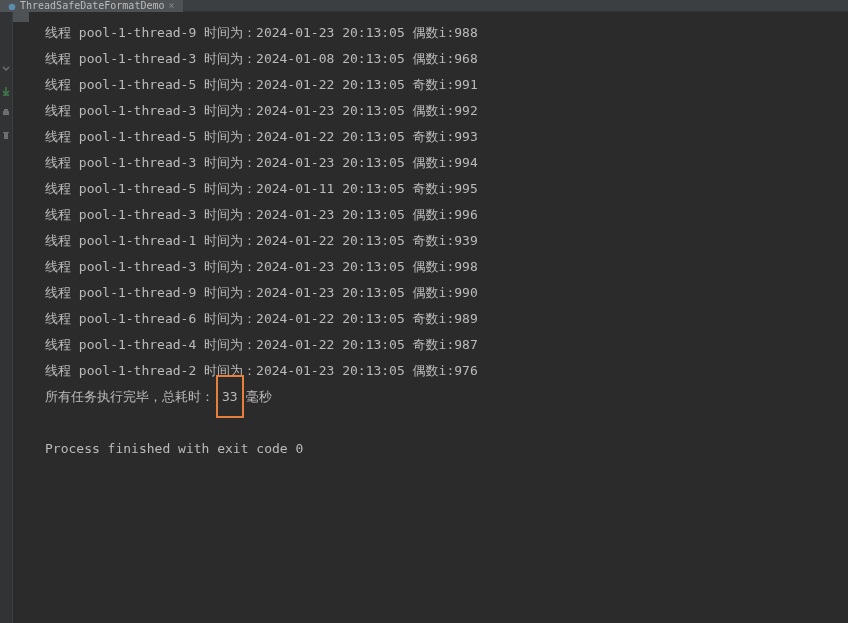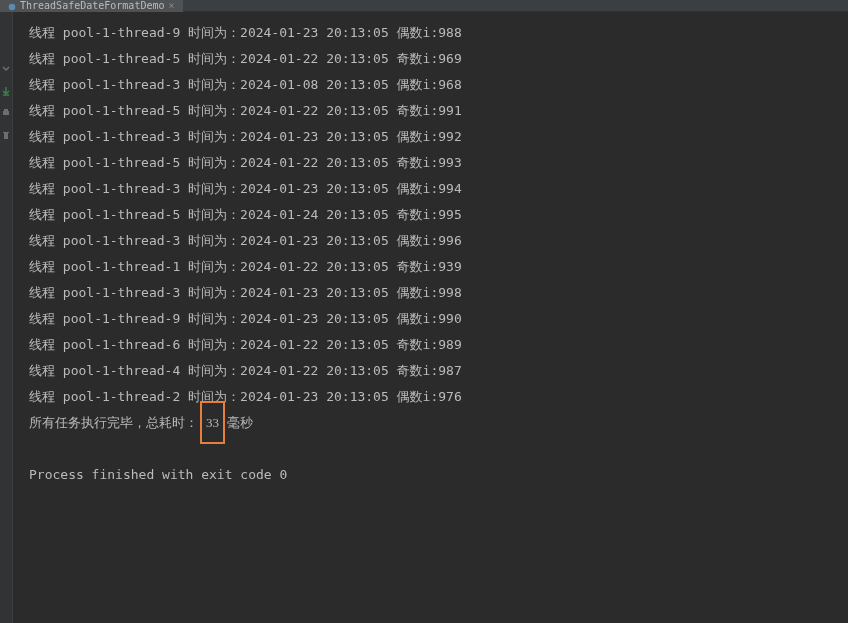--- a/index.html
+++ b/index.html
@@ -39,20 +39,21 @@
       display: inline-block;
     }
     .tab-close {
       color: #888;
       font-size: 10px;
       cursor: pointer;
     }
     .main {
       display: flex;
       height: calc(100% - 12px);
+      gap: 16px;
     }
     .gutter {
       width: 13px;
       background: #313335;
       border-right: 1px solid #3c3f41;
       display: flex;
       flex-direction: column;
       align-items: center;
       padding-top: 50px;
       gap: 12px;
@@ -70,21 +71,20 @@
       overflow: hidden;
     }
     .log-line {
       white-space: pre;
       color: #bbbbbb;
     }
     .highlight {
       border: 2px solid #e67e3c;
       padding: 12px 4px;
       margin: 3px 2px;
-      font-family: Liberation Serif, serif;
     }
   </style>
 </head>
 <body>
 
 <div class="tab-bar">
   <div class="tab">
     <span class="tab-icon">
       <svg viewBox="0 0 12 12">
           <circle cx="6" cy="6" r="5" fill="#5a8cb0"></circle>
@@ -118,27 +118,26 @@
       <svg viewBox="0 0 10 10">
           <rect x="3" y="3" width="4" height="6" fill="#888"></rect>
           <rect x="2" y="2" width="6" height="1" fill="#888"></rect>
         </svg>
     </span>
   </div>
 
   <div class="console">
     <div id="log-container">
         <div class="log-line">线程 pool-1-thread-9 时间为：2024-01-23 20:13:05 偶数i:988</div>
-        <div class="log-line">线程 pool-1-thread-5 时间为：2024-01-22 20:13:05 奇数i:969</div>
         <div class="log-line">线程 pool-1-thread-3 时间为：2024-01-08 20:13:05 偶数i:968</div>
         <div class="log-line">线程 pool-1-thread-5 时间为：2024-01-22 20:13:05 奇数i:991</div>
         <div class="log-line">线程 pool-1-thread-3 时间为：2024-01-23 20:13:05 偶数i:992</div>
         <div class="log-line">线程 pool-1-thread-5 时间为：2024-01-22 20:13:05 奇数i:993</div>
         <div class="log-line">线程 pool-1-thread-3 时间为：2024-01-23 20:13:05 偶数i:994</div>
-        <div class="log-line">线程 pool-1-thread-5 时间为：2024-01-24 20:13:05 奇数i:995</div>
+        <div class="log-line">线程 pool-1-thread-5 时间为：2024-01-11 20:13:05 奇数i:995</div>
         <div class="log-line">线程 pool-1-thread-3 时间为：2024-01-23 20:13:05 偶数i:996</div>
         <div class="log-line">线程 pool-1-thread-1 时间为：2024-01-22 20:13:05 奇数i:939</div>
         <div class="log-line">线程 pool-1-thread-3 时间为：2024-01-23 20:13:05 偶数i:998</div>
         <div class="log-line">线程 pool-1-thread-9 时间为：2024-01-23 20:13:05 偶数i:990</div>
         <div class="log-line">线程 pool-1-thread-6 时间为：2024-01-22 20:13:05 奇数i:989</div>
         <div class="log-line">线程 pool-1-thread-4 时间为：2024-01-22 20:13:05 奇数i:987</div>
         <div class="log-line">线程 pool-1-thread-2 时间为：2024-01-23 20:13:05 偶数i:976</div>
       </div>
     <div class="log-line"><span>所有任务执行完毕，总耗时：</span><span class="highlight">33</span><span>毫秒</span></div>
     <div class="log-line">&nbsp;</div>

